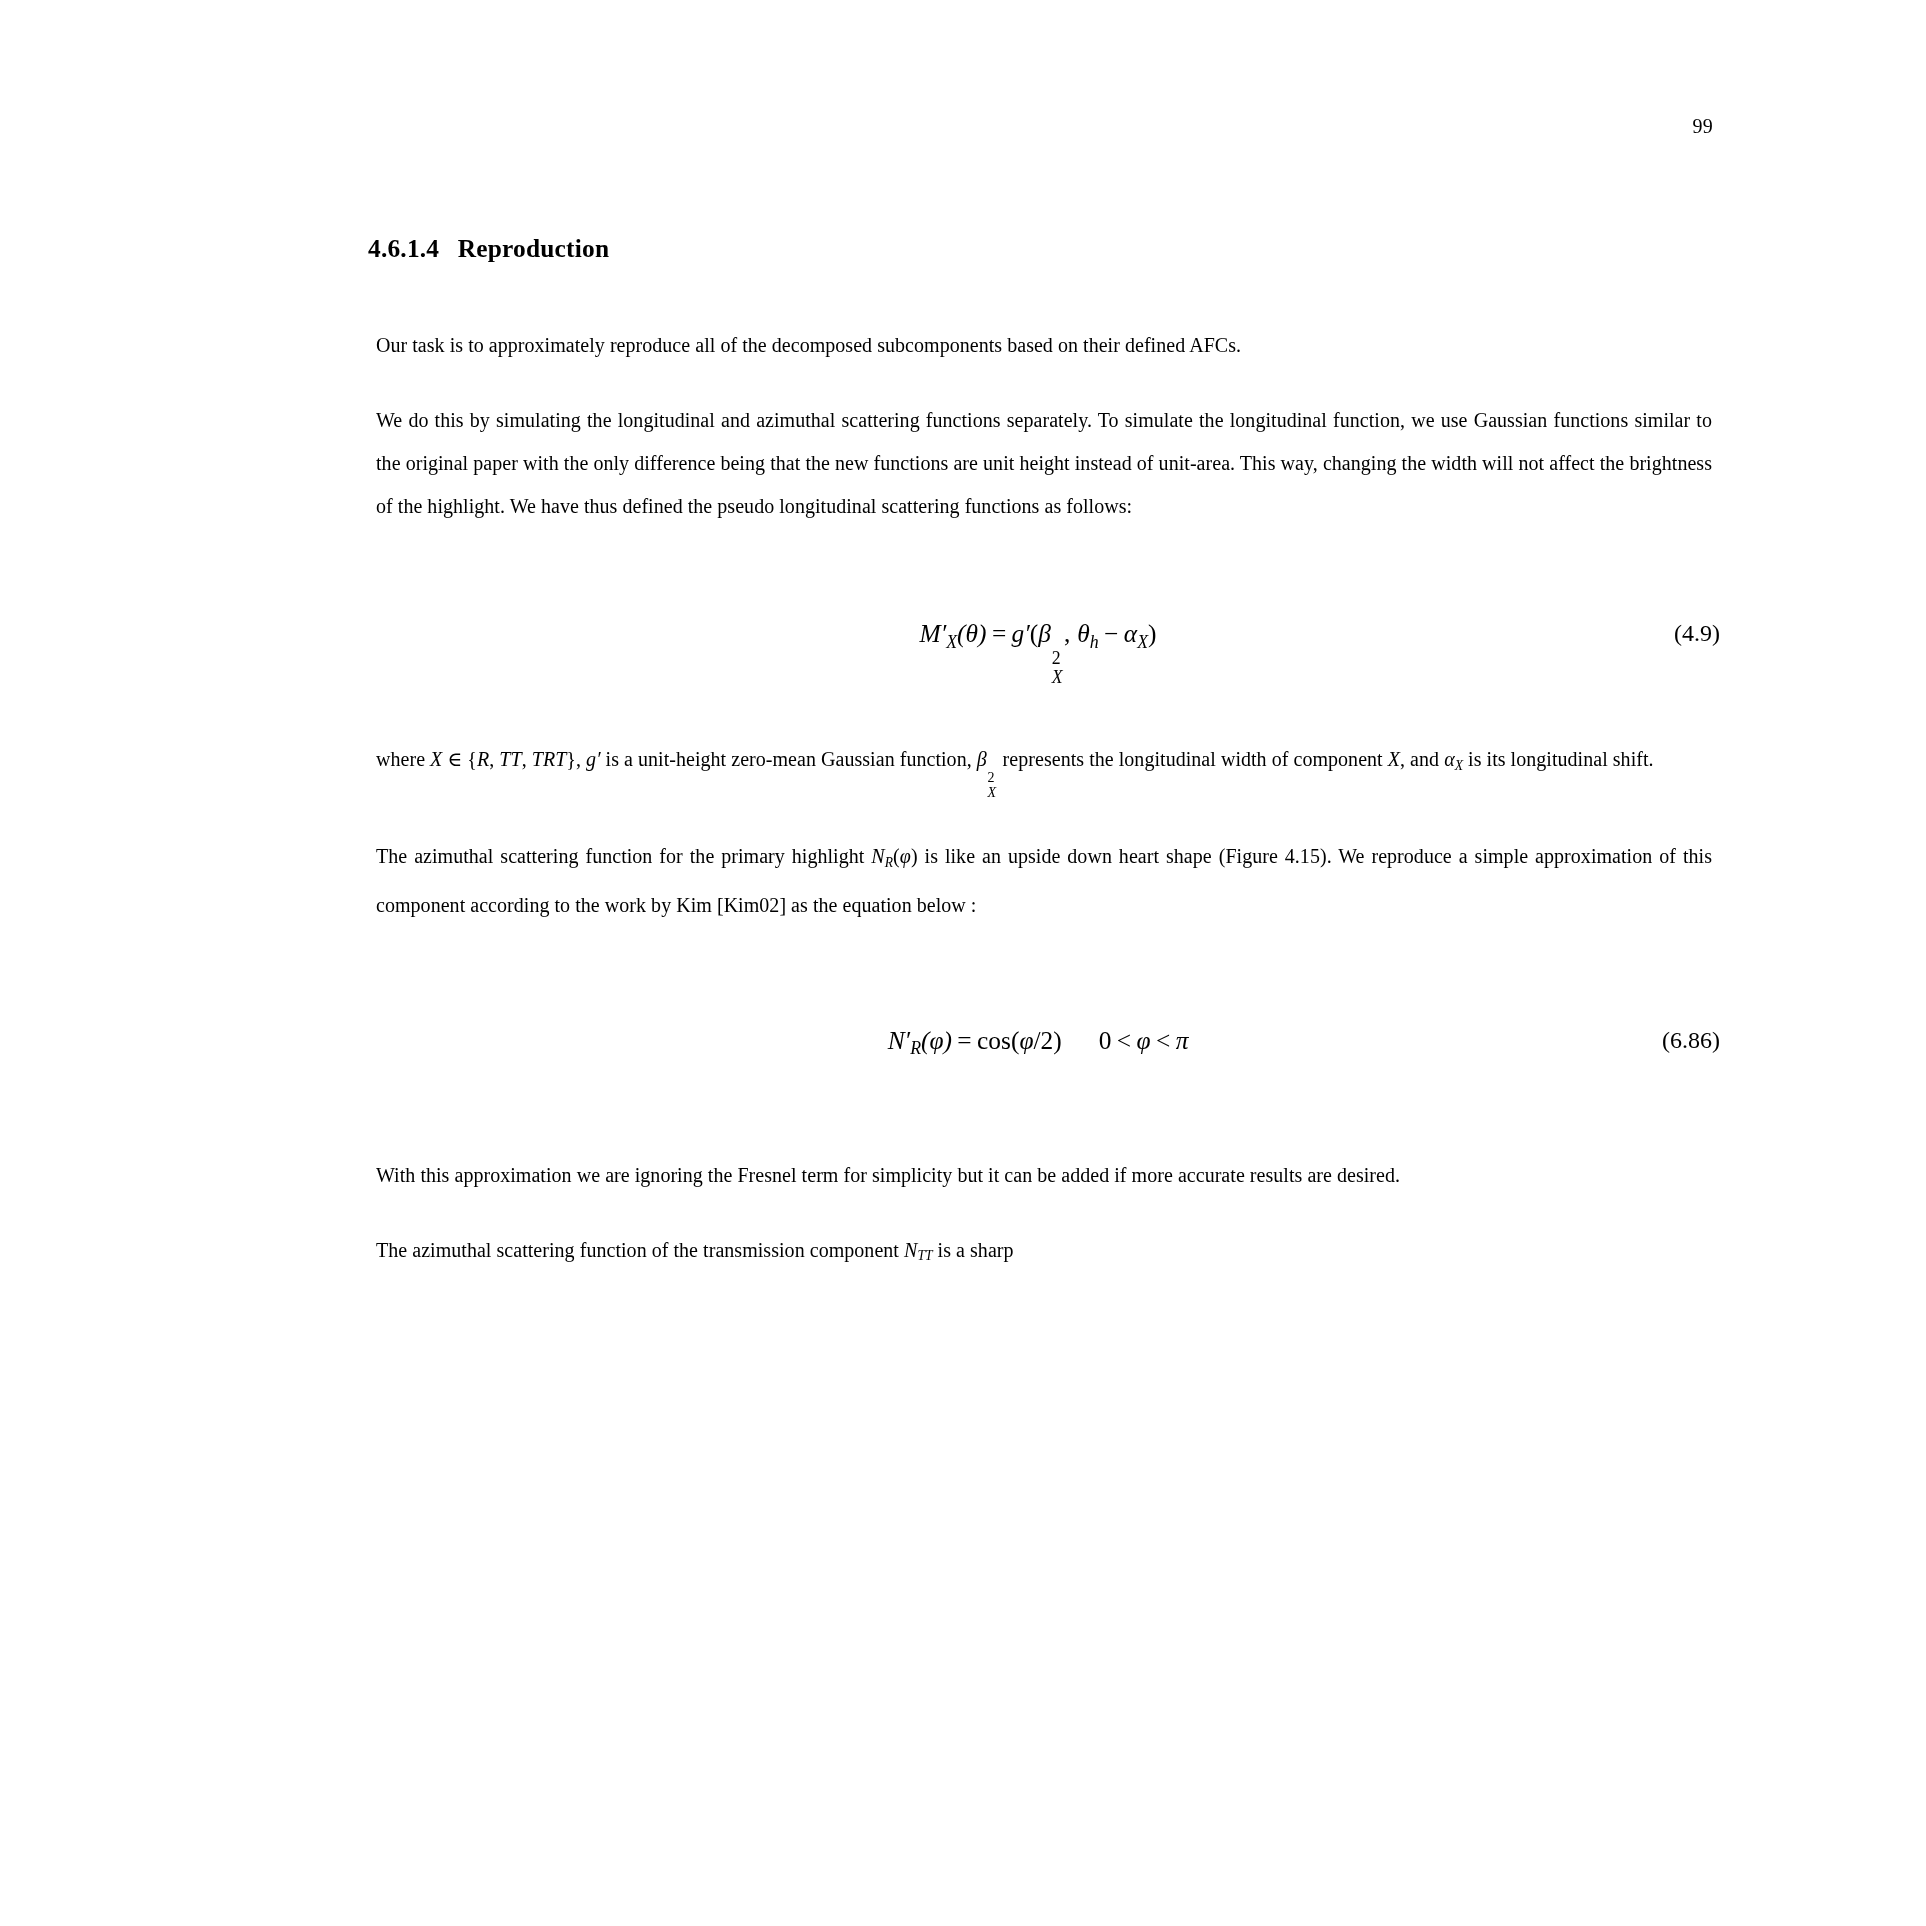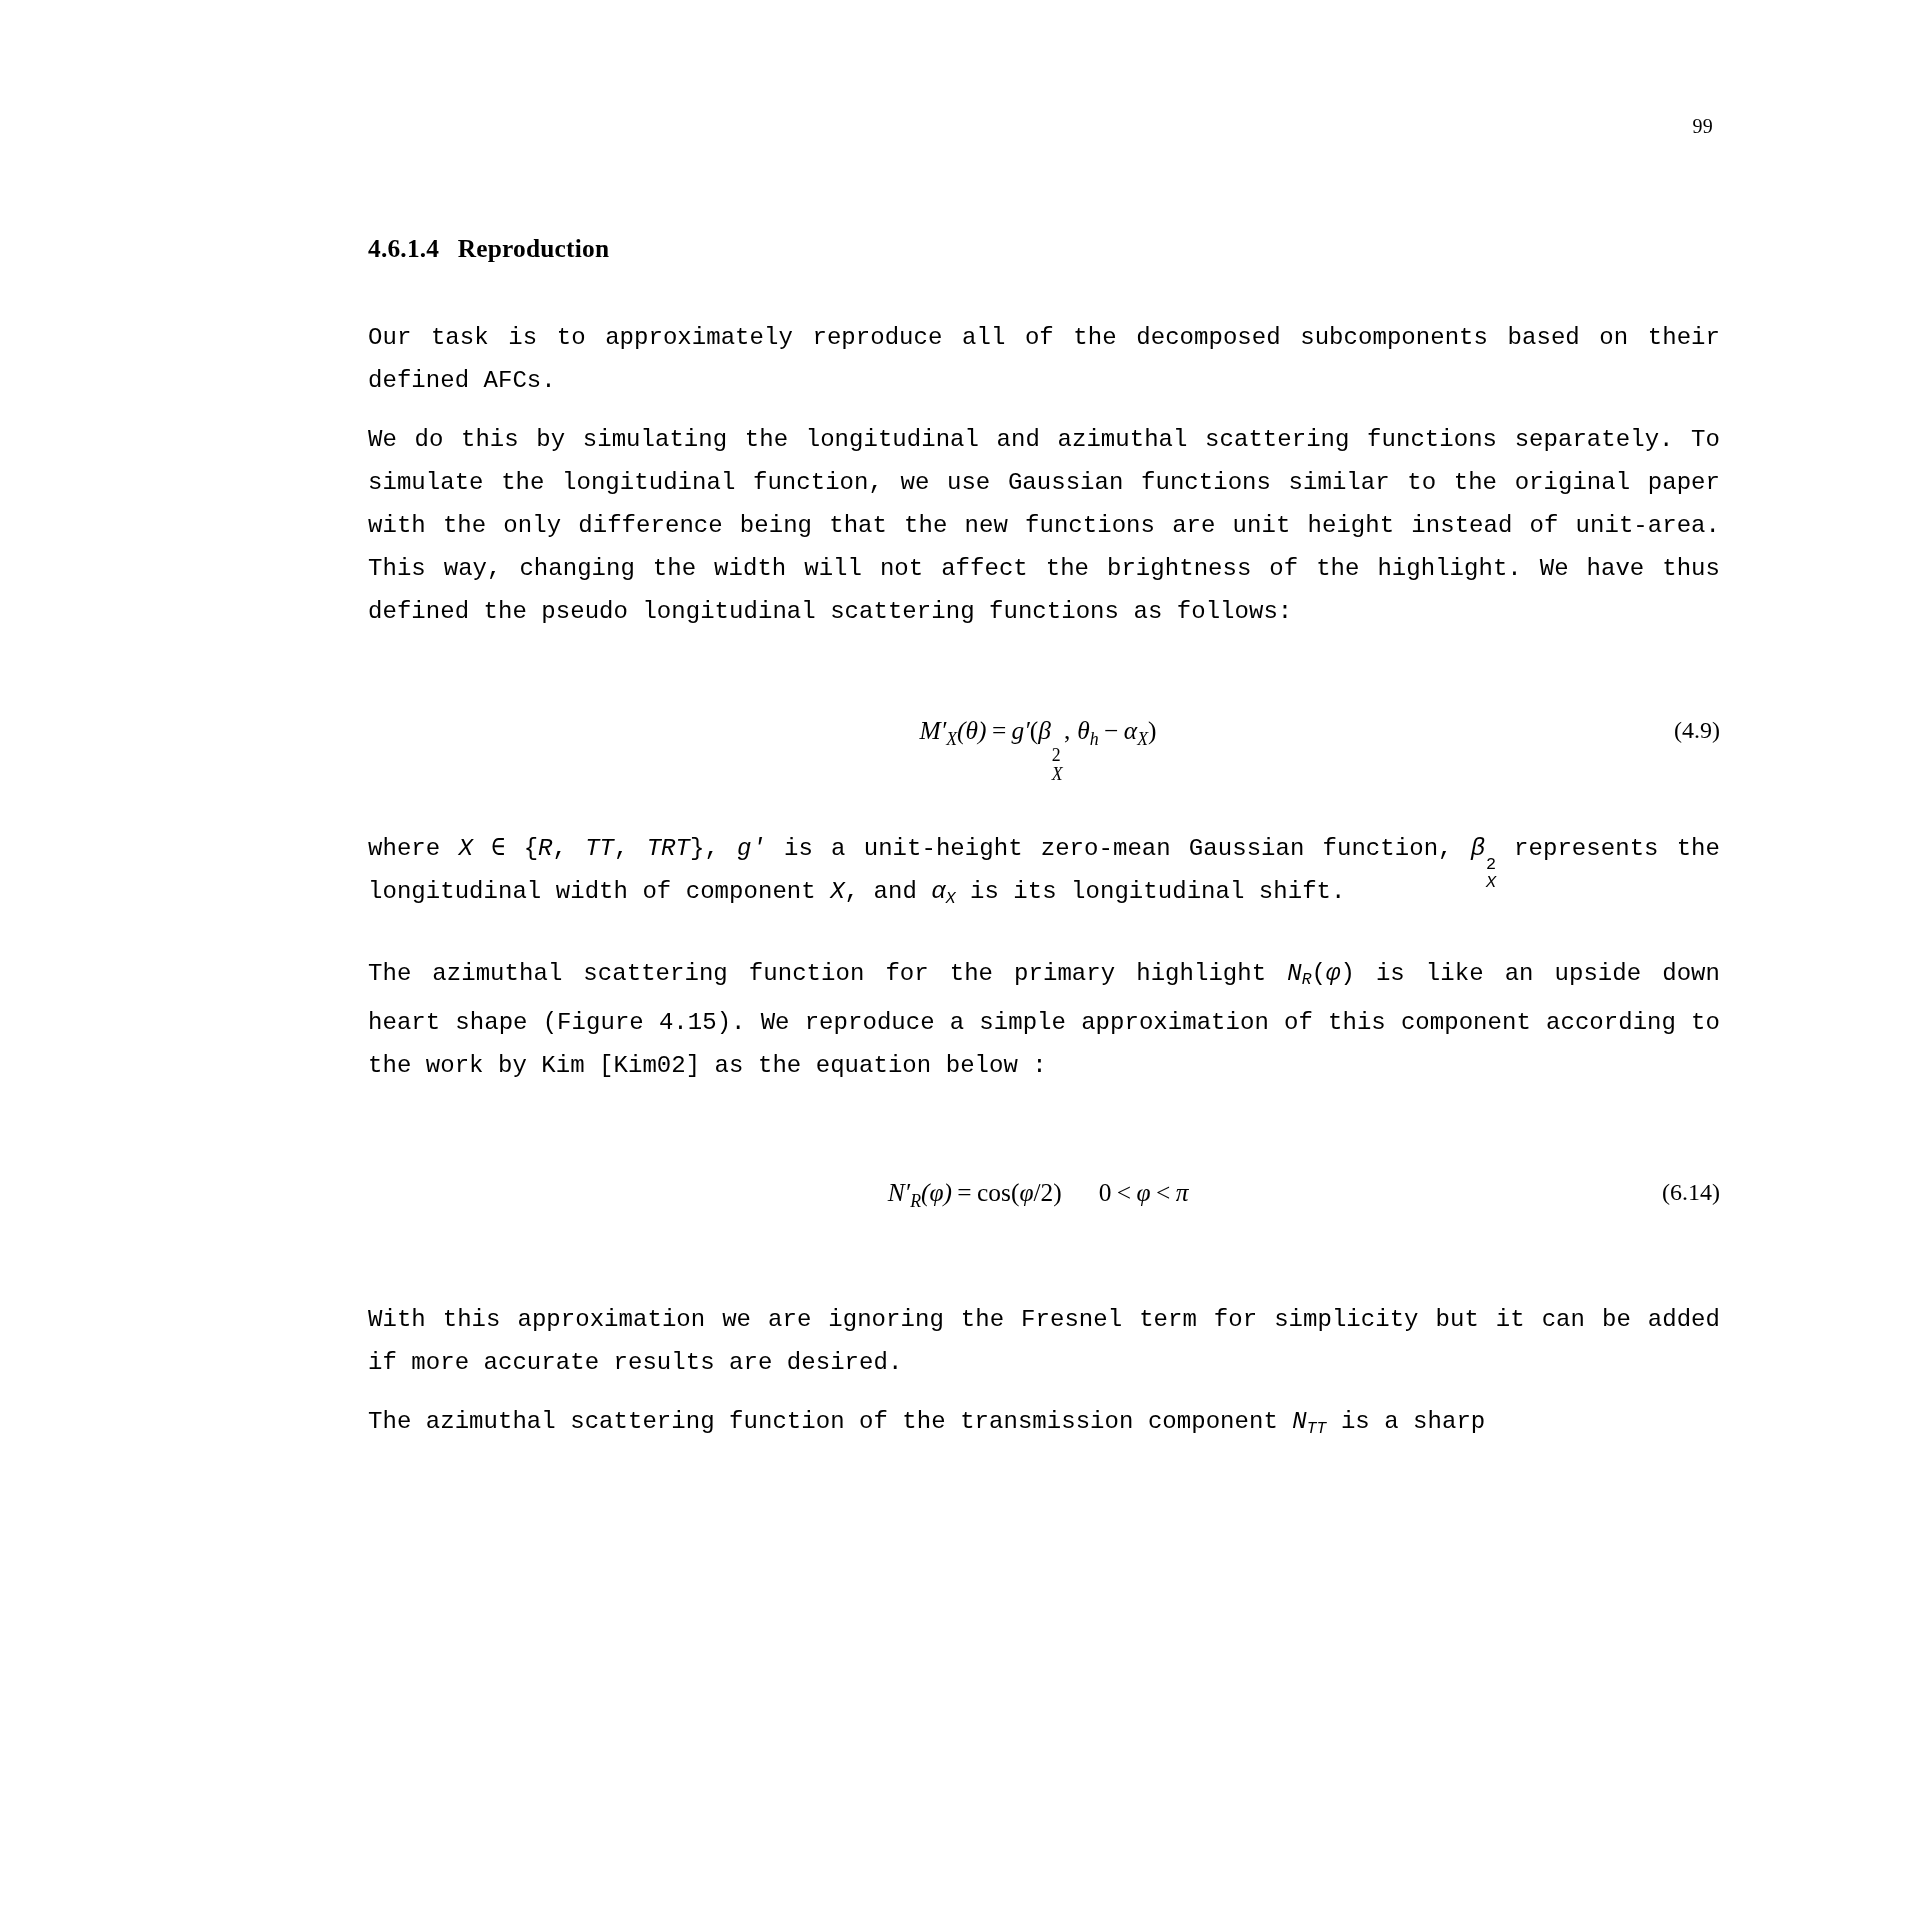--- a/index.html
+++ b/index.html
@@ -40,28 +40,27 @@
     margin: 0 0 0 0;
     letter-spacing: 0.2px;
     line-height: 1.1;
     font-family: Liberation Serif, serif;
   }
   h2.section-heading .num {
     display: inline-block;
     margin-right: 18.5px;
   }
   p.body-par {
-    font-size: 24px;
+    font-size: 20px;
     line-height: 43px;
-    margin: 0;
+    margin: 8px;
     text-align: justify;
     text-justify: inter-word;
     hyphens: manual;
     letter-spacing: 0.04px;
-    font-family: Liberation Mono, monospace;
   }
   .gap-after-heading { height: 53px; }
   .gap-par { height: 16px; }
   .gap-eq-top { height: 68px; }
   .gap-eq-bottom { height: 68px; }
   .gap-eq-top-b { height: 76px; }
   .gap-eq-bottom-b { height: 77px; }
 
   .equation-row {
     position: relative;
@@ -158,21 +157,21 @@
 
 
     <div class="gap-par"></div>
 
     <p class="body-par"><span>The azimuthal scattering function for the primary highlight </span><span class="inline-math"><span class="mi">N</span><span class="sub">R</span><span class="mup">(</span><span class="mi">φ</span><span class="mup">)</span></span><span> is like an upside down heart shape (Figure 4.15). We reproduce a simple approximation of this component according to the work by Kim [Kim02] as the equation below :</span></p>
 
     <div class="gap-eq-top-b"></div>
 
     <div class="equation-row">
       <div class="equation-body"><span class="mi">N</span><span class="prime">′</span><span class="sub">R</span><span class="mi">(φ)</span><span class="op mup">=</span><span class="mup">cos</span><span class="mup">(</span><span class="mi">φ</span><span class="mup">/2</span><span class="mup">)</span><span class="spacer-wide"></span><span class="mup">0</span><span class="op mup">&lt;</span><span class="mi">φ</span><span class="op mup">&lt;</span><span class="mi">π</span></div>
-      <div class="equation-number">(6.14)</div>
+      <div class="equation-number">(6.86)</div>
     </div>
 
     <div class="gap-eq-bottom-b"></div>
 
     <p class="body-par">With this approximation we are ignoring the Fresnel term for simplicity but it can be added if more accurate results are desired.</p>
 
     <div class="gap-par"></div>
 
     <p class="body-par"><span>The azimuthal scattering function of the transmission component </span><span class="inline-math"><span class="mi">N</span><span class="sub">TT</span></span><span> is a sharp</span></p>
 

